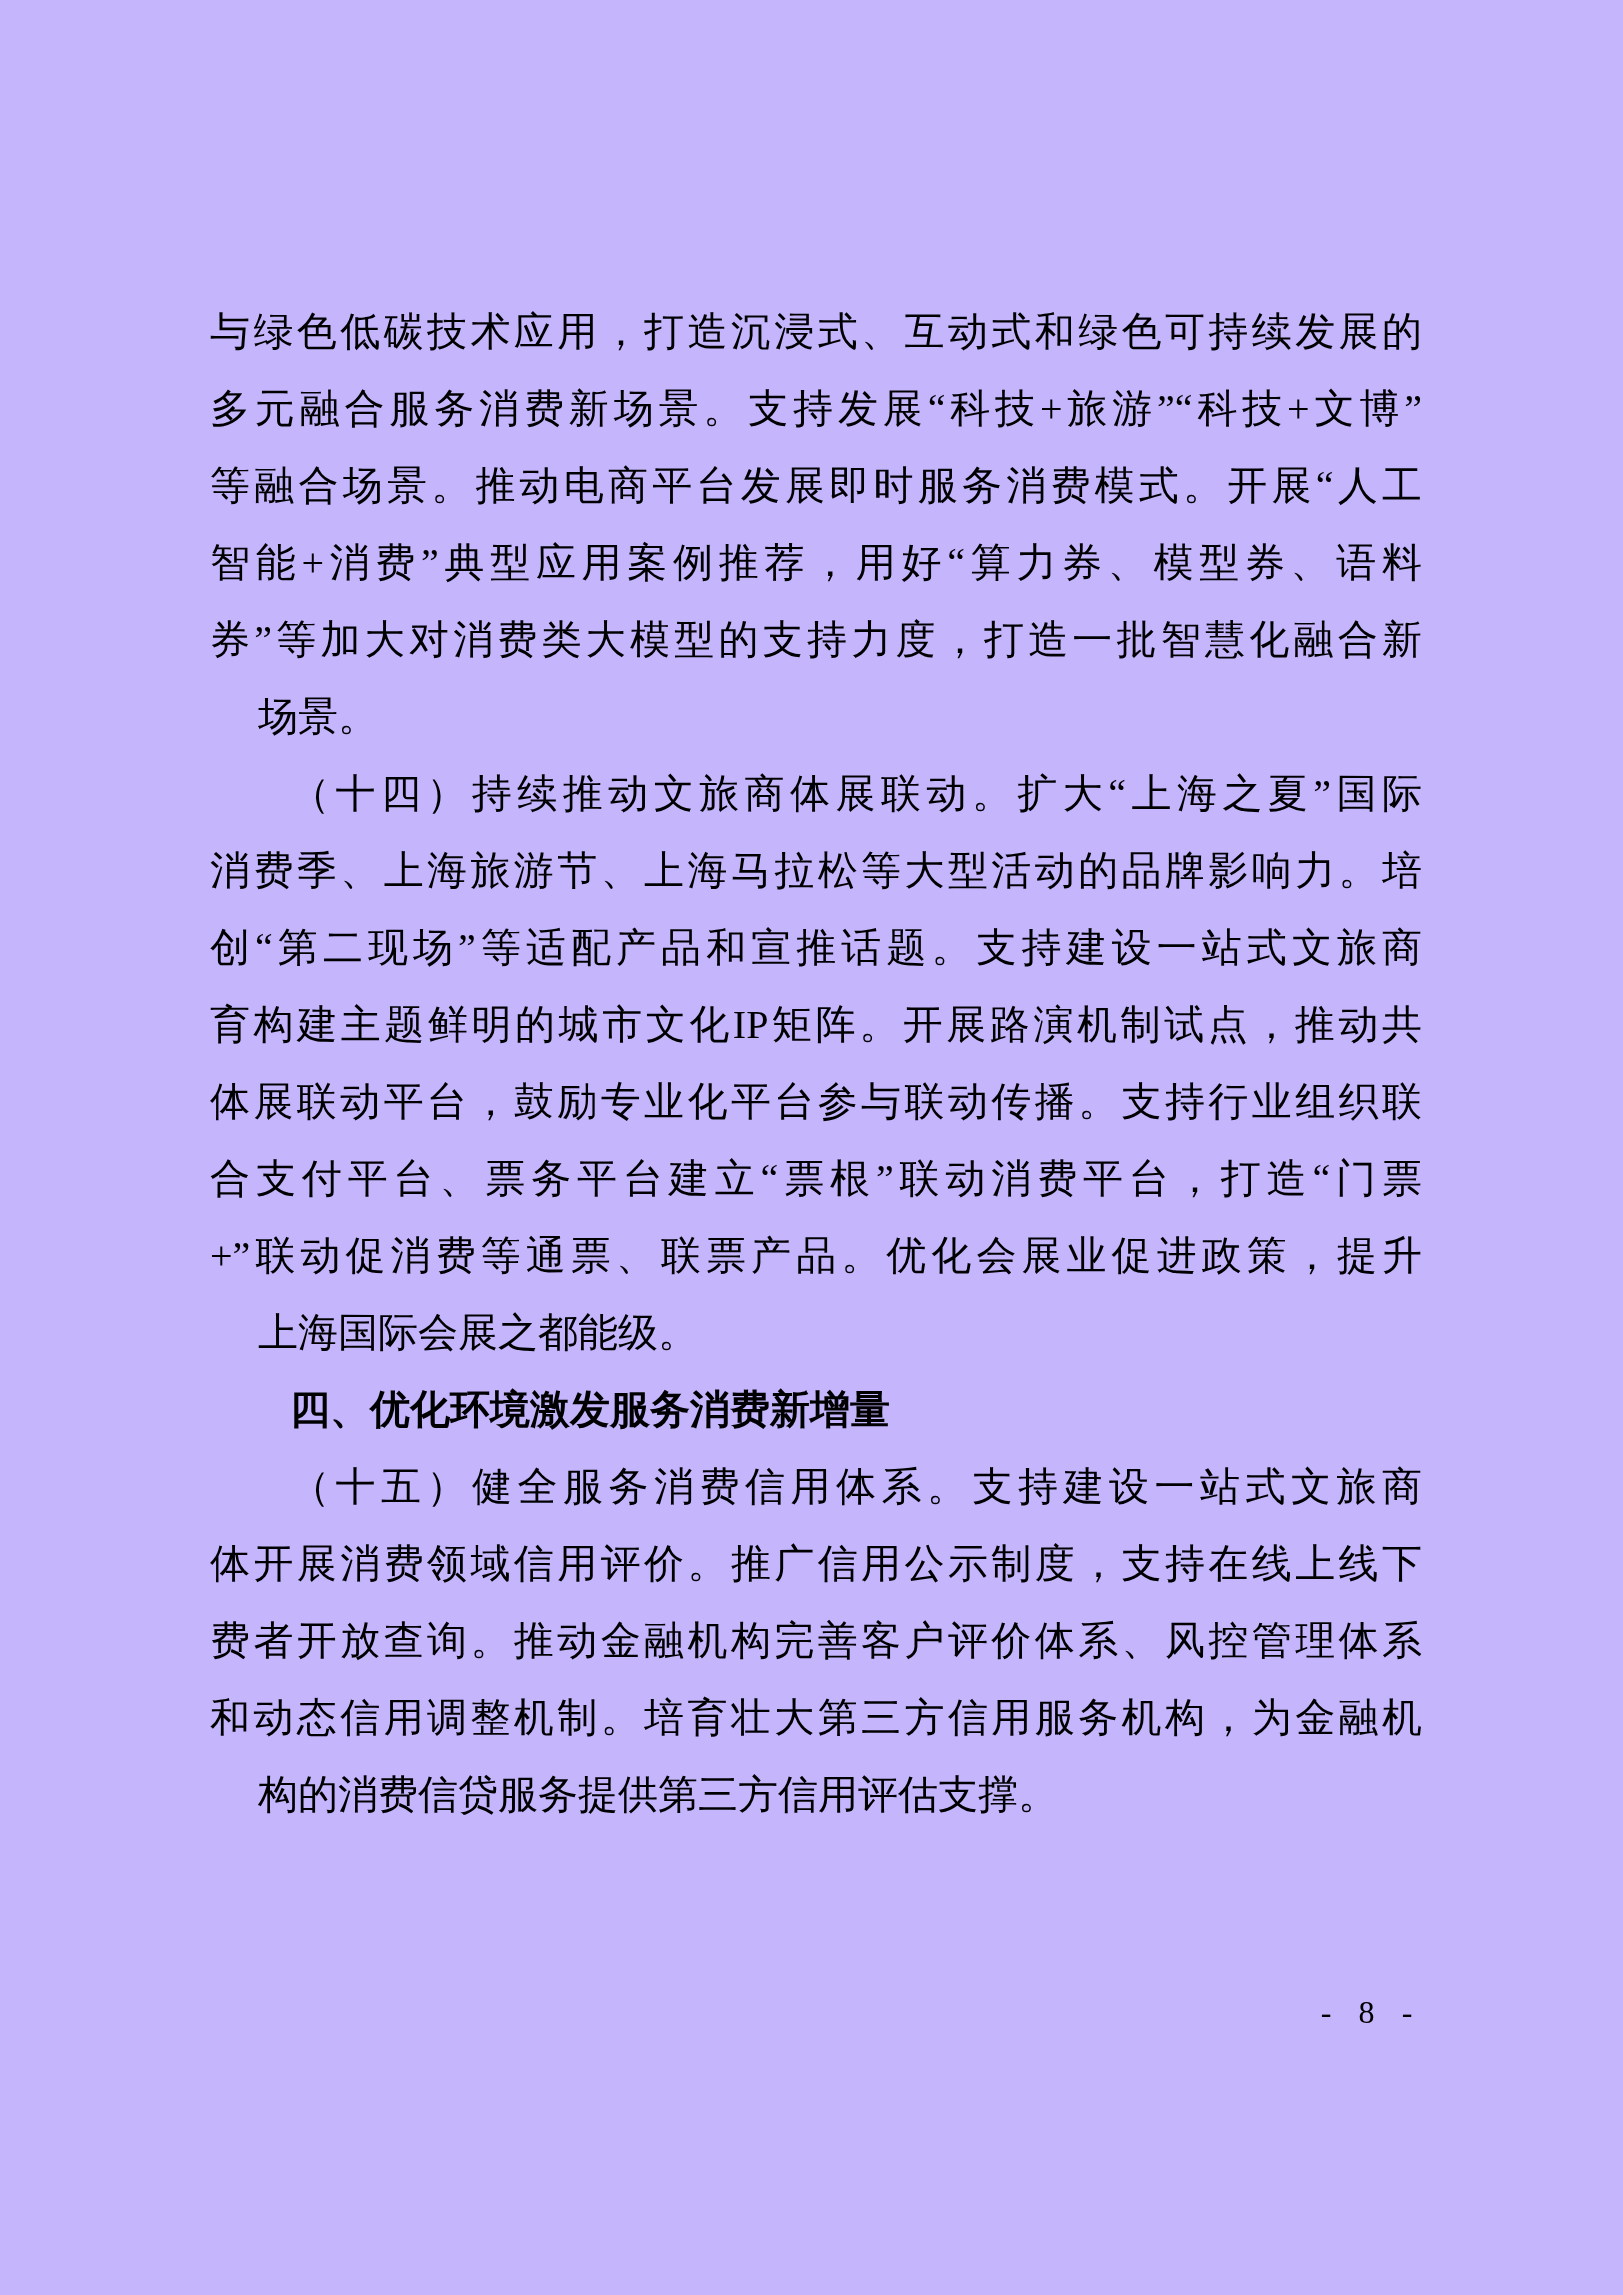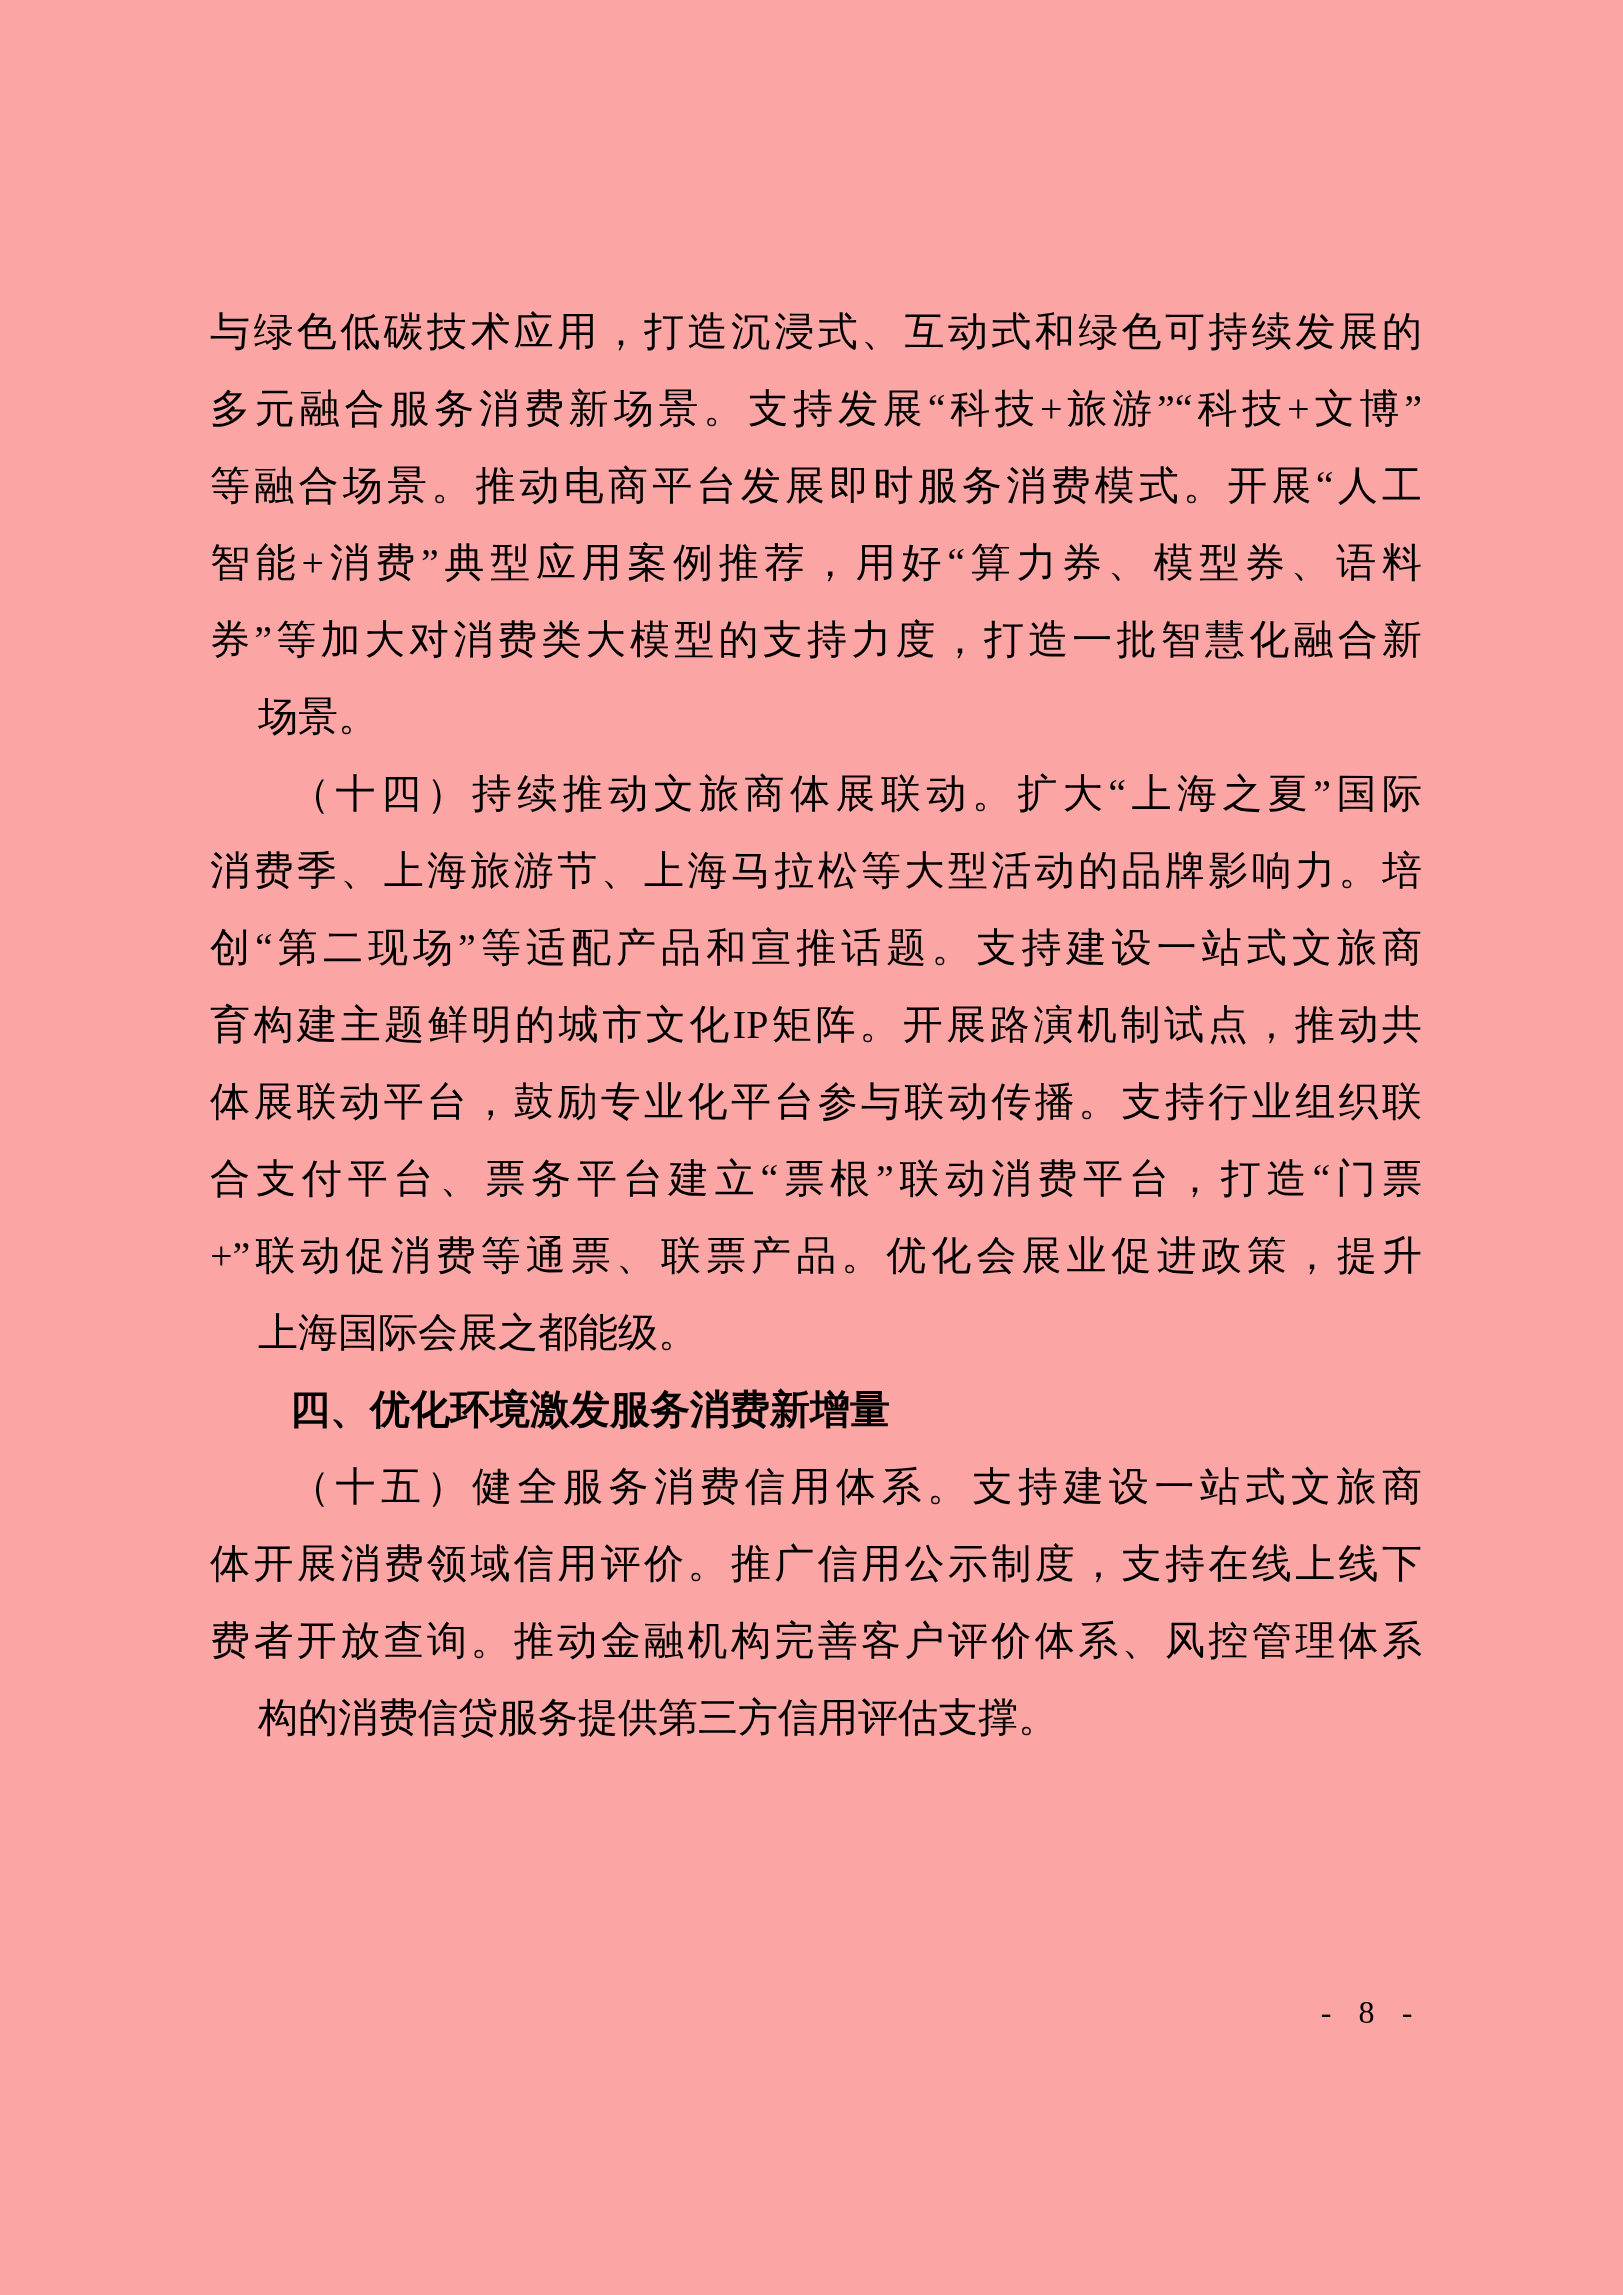--- a/index.html
+++ b/index.html
@@ -4,21 +4,21 @@
 <style>
   html, body {
     margin: 0;
     padding: 0;
     background: #ffffff;
   }
   .page {
     position: relative;
     width: 1623px;
     height: 2295px;
-    background: #fca5a5;
+    background: #c4b5fd;
     color: #000000;
     font-family: "Liberation Serif", "DejaVu Serif", serif;
     overflow: hidden;
   }
   .content {
     position: absolute;
     left: 210px;
     top: 293px;
     width: 1212px;
   }
@@ -94,20 +94,21 @@
     </div>
 
     <div class="ln heading indent">四、优化环境激发服务消费新增量</div>
 
     <div class="para">
       <div class="ln indent">
         <span class="lead">（十五）健全服务消费信用体系。</span><span>支持建设一站式文旅商</span>
       </div>
       <div class="ln">体开展消费领域信用评价。推广信用公示制度，支持在线上线下</div>
       <div class="ln">费者开放查询。推动金融机构完善客户评价体系、风控管理体系</div>
+      <div class="ln">和动态信用调整机制。培育壮大第三方信用服务机构，为金融机</div>
       <div class="ln end">构的消费信贷服务提供第三方信用评估支撑。</div>
     </div>
 
 
   </div>
 
   <div class="footer-num">- 8 -</div>
 </div>
 
 

